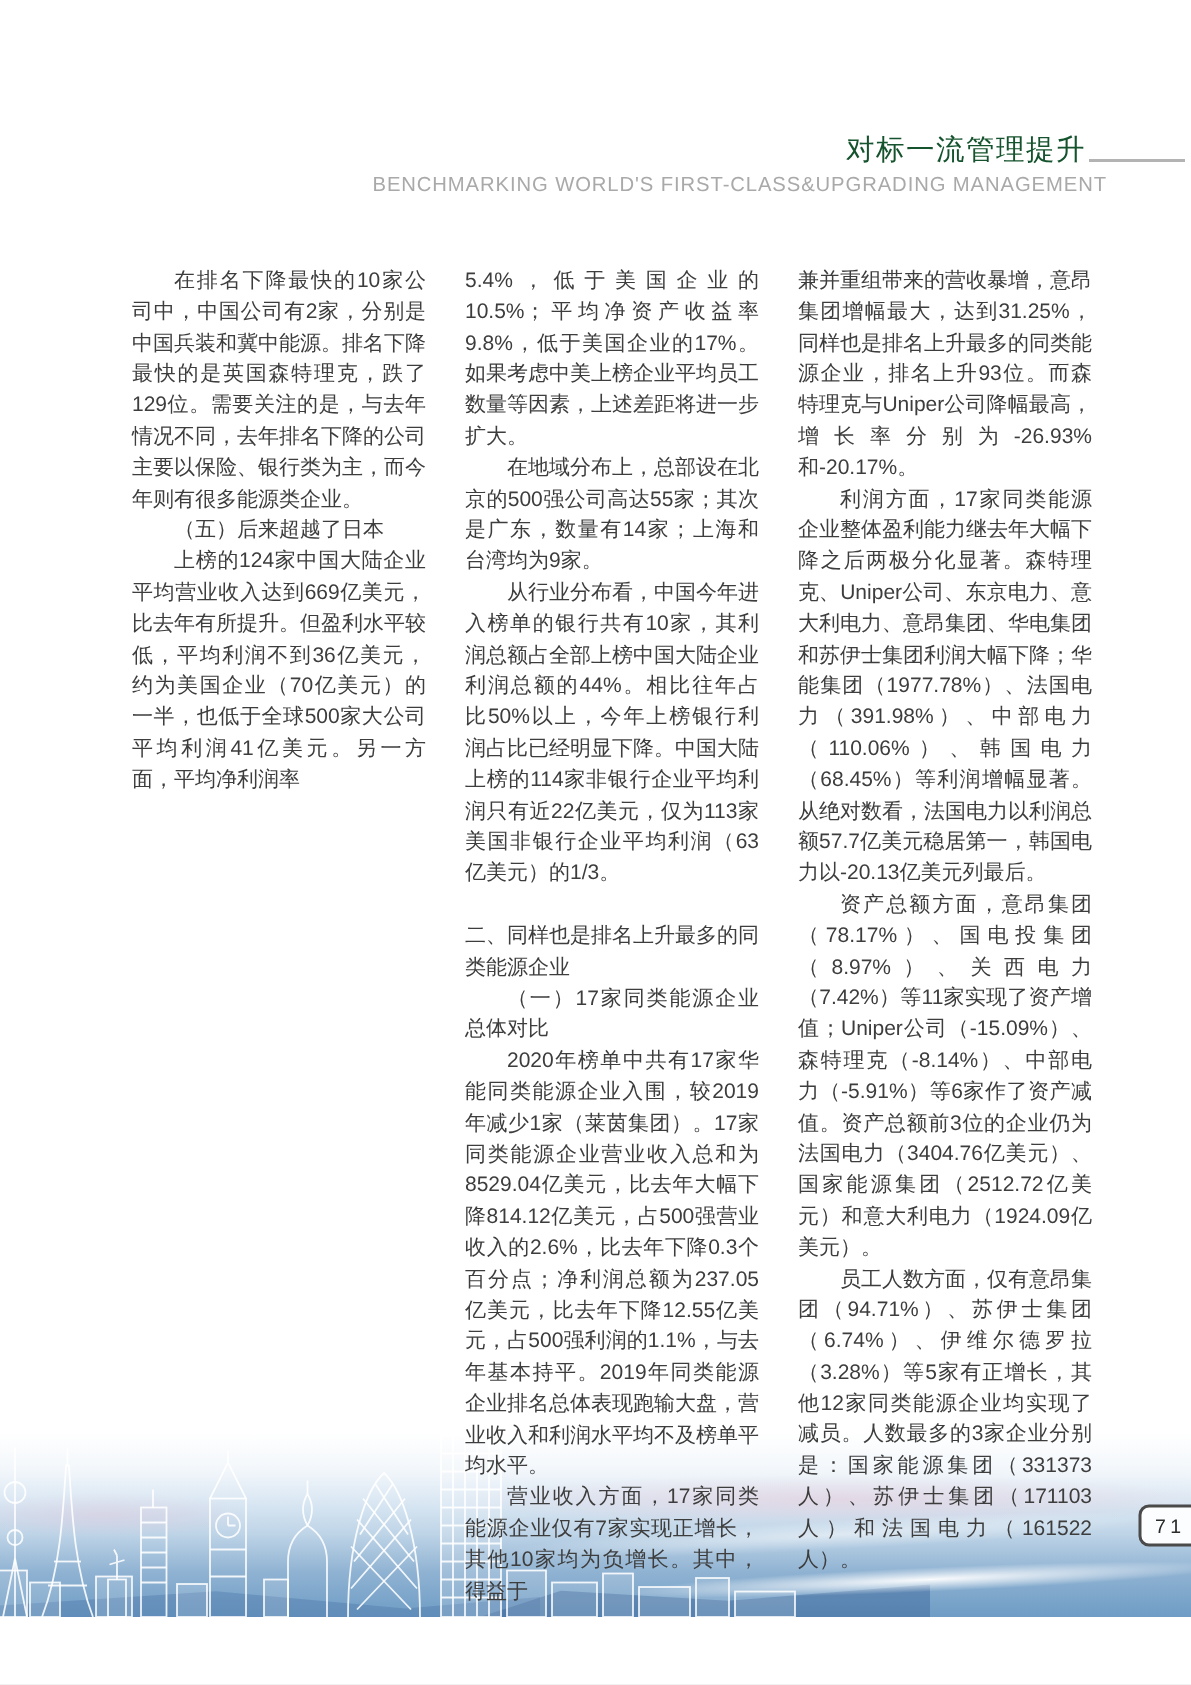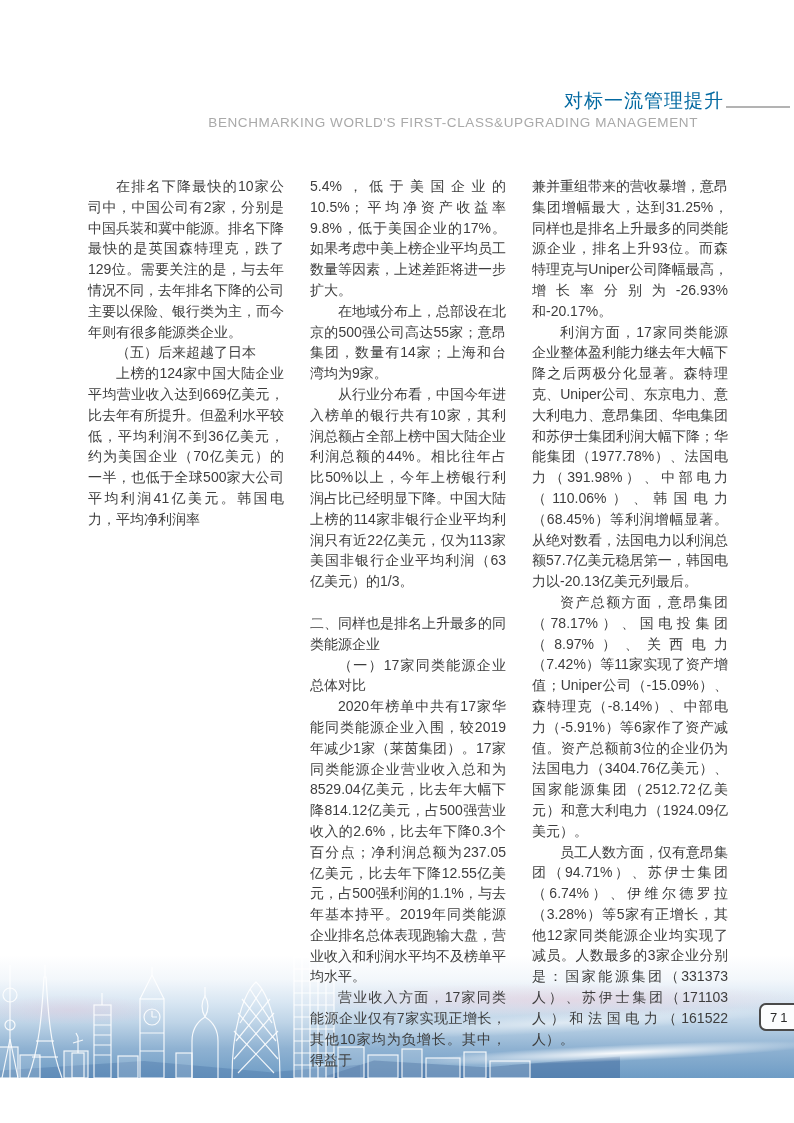--- a/index.html
+++ b/index.html
@@ -8,24 +8,24 @@
     width:794px; height:1123px;
     margin:0 auto;
     background:#ffffff;
     overflow:hidden;
     font-family:"Liberation Sans", sans-serif;
   }
 
   
   .page-header { position:absolute; top:90px; left:0; width:794px; z-index:3; }
   .header-zh-row { display:flex; justify-content:flex-end; align-items:flex-end; }
-  .header-zh { font-size:19px; color:#0369a1; letter-spacing:1px; line-height:22px; }
+  .header-zh { font-size:19px; color:#14532d; letter-spacing:1px; line-height:22px; }
   .header-rule { width:64px; border-bottom:2px solid #b3b3b3; margin:0 4px 4px 2px; }
   .header-en {
-    text-align:right; padding-right:96px; margin-top:3px;
+    text-align:right; padding-right:56px; margin-top:3px;
     font-size:13.5px; color:#a9a9a9; letter-spacing:0.6px; font-weight:400;
   }
 
   
   .columns {
     position:absolute; left:88px; top:176px; width:640px;
     display:flex; gap:26px; z-index:2;
   }
   .col { width:196px; }
   .col p, .col h2, .col h3 {
@@ -99,26 +99,26 @@
       <span class="header-zh">对标一流管理提升</span>
       <span class="header-rule"></span>
     </div>
     <div class="header-en">BENCHMARKING WORLD'S FIRST-CLASS&amp;UPGRADING MANAGEMENT</div>
   </header>
 
   <main class="columns">
     <section class="col">
       <p class="indent">在排名下降最快的10家公司中，中国公司有2家，分别是中国兵装和冀中能源。排名下降最快的是英国森特理克，跌了129位。需要关注的是，与去年情况不同，去年排名下降的公司主要以保险、银行类为主，而今年则有很多能源类企业。</p>
       <h3 class="h-sub indent">（五）后来超越了日本</h3>
-      <p class="indent">上榜的124家中国大陆企业平均营业收入达到669亿美元，比去年有所提升。但盈利水平较低，平均利润不到36亿美元，约为美国企业（70亿美元）的一半，也低于全球500家大公司平均利润41亿美元。韩国电力，平均净利润率</p>
+      <p class="indent">上榜的124家中国大陆企业平均营业收入达到669亿美元，比去年有所提升。但盈利水平较低，平均利润不到36亿美元，约为美国企业（70亿美元）的一半，也低于全球500家大公司平均利润41亿美元。另一方面，平均净利润率</p>
     </section>
 
     <section class="col">
       <p>5.4%，低于美国企业的10.5%；平均净资产收益率9.8%，低于美国企业的17%。如果考虑中美上榜企业平均员工数量等因素，上述差距将进一步扩大。</p>
-      <p class="indent">在地域分布上，总部设在北京的500强公司高达55家；意昂集团，数量有14家；上海和台湾均为9家。</p>
+      <p class="indent">在地域分布上，总部设在北京的500强公司高达55家；其次是广东，数量有14家；上海和台湾均为9家。</p>
       <p class="indent">从行业分布看，中国今年进入榜单的银行共有10家，其利润总额占全部上榜中国大陆企业利润总额的44%。相比往年占比50%以上，今年上榜银行利润占比已经明显下降。中国大陆上榜的114家非银行企业平均利润只有近22亿美元，仅为113家美国非银行企业平均利润（63亿美元）的1/3。</p>
       <h2 class="h-main">二、同样也是排名上升最多的同类能源企业</h2>
       <h3 class="h-sub indent">（一）17家同类能源企业总体对比</h3>
       <p class="indent">2020年榜单中共有17家华能同类能源企业入围，较2019年减少1家（莱茵集团）。17家同类能源企业营业收入总和为8529.04亿美元，比去年大幅下降814.12亿美元，占500强营业收入的2.6%，比去年下降0.3个百分点；净利润总额为237.05亿美元，比去年下降12.55亿美元，占500强利润的1.1%，与去年基本持平。2019年同类能源企业排名总体表现跑输大盘，营业收入和利润水平均不及榜单平均水平。</p>
       <p class="indent">营业收入方面，17家同类能源企业仅有7家实现正增长，其他10家均为负增长。其中，得益于</p>
     </section>
 
     <section class="col">
       <p>兼并重组带来的营收暴增，意昂集团增幅最大，达到31.25%，同样也是排名上升最多的同类能源企业，排名上升93位。而森特理克与Uniper公司降幅最高，增长率分别为-26.93%和-20.17%。</p>
       <p class="indent">利润方面，17家同类能源企业整体盈利能力继去年大幅下降之后两极分化显著。森特理克、Uniper公司、东京电力、意大利电力、意昂集团、华电集团和苏伊士集团利润大幅下降；华能集团（1977.78%）、法国电力（391.98%）、中部电力（110.06%）、韩国电力（68.45%）等利润增幅显著。从绝对数看，法国电力以利润总额57.7亿美元稳居第一，韩国电力以-20.13亿美元列最后。</p>

